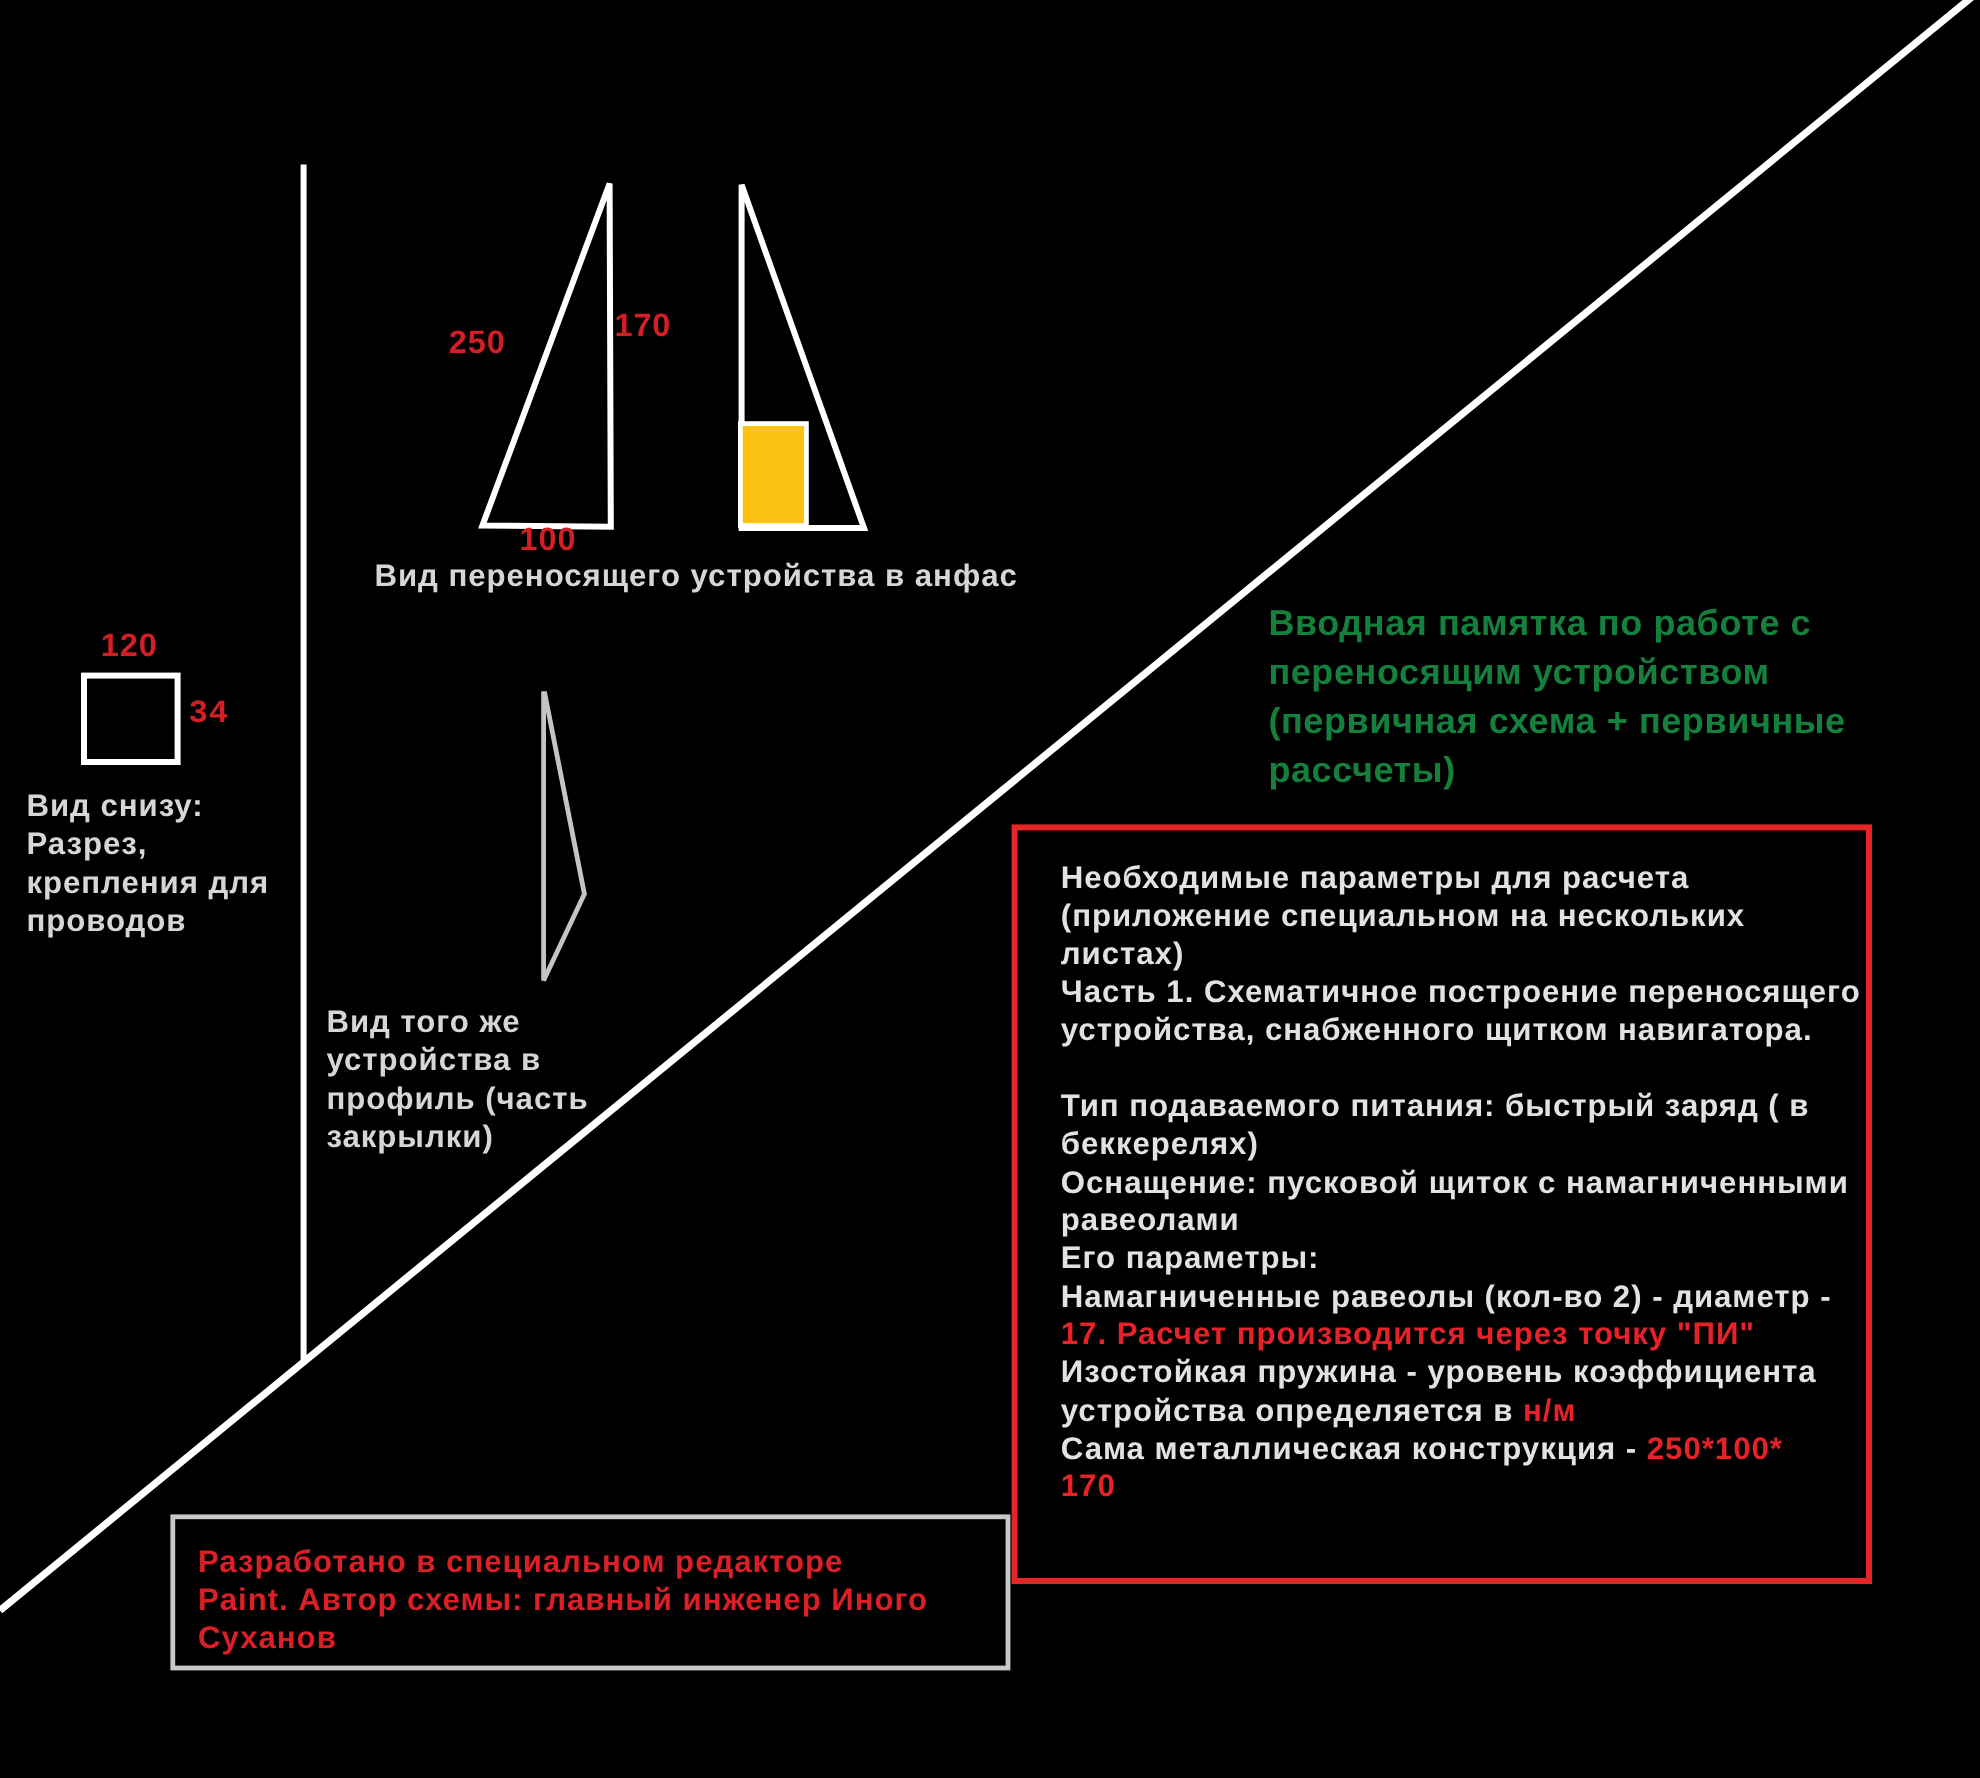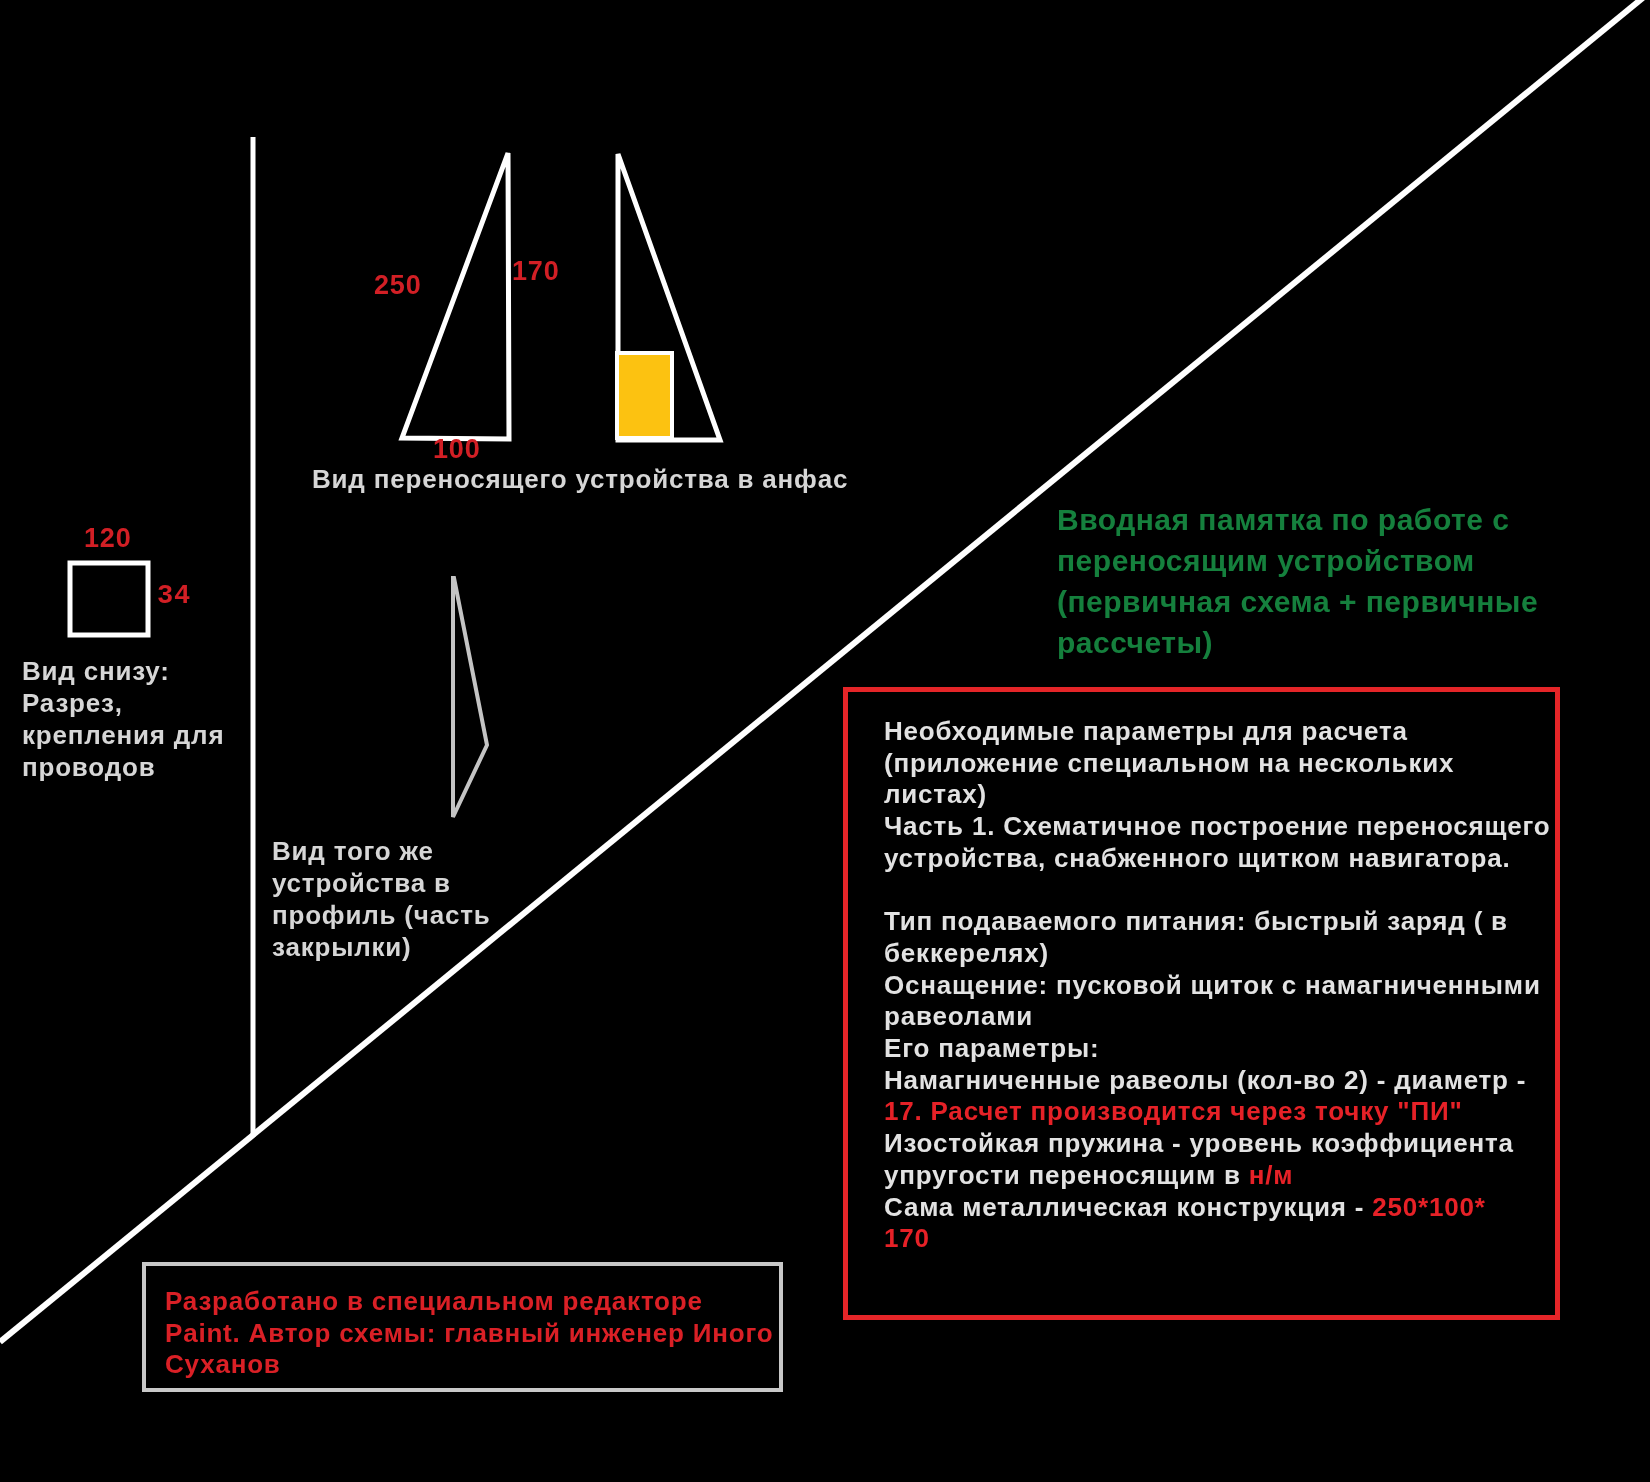--- a/index.html
+++ b/index.html
@@ -41,21 +41,21 @@
     color:#e2e2e2;
     font-size:26px;
     line-height:31.7px;
     letter-spacing:0.8px;
     white-space:pre;
   }
   .note-line .red{color:#e62127;}
   .credits-box{
     position:absolute;
     left:142px;top:1262px;
-    width:641px;height:130px;
+    width:700px;height:130px;
     border:4px solid #c8c8c8;
     box-sizing:border-box;
     padding:20px 0 0 19px;
   }
   .credits-text{
     color:#da2026;
     font-size:26px;
     line-height:31.5px;
     letter-spacing:0.8px;
     white-space:pre-line;
@@ -113,21 +113,21 @@
         <div class="note-line"><span>устройства, снабженного щитком навигатора.</span></div>
         <div class="note-line">&nbsp;</div>
         <div class="note-line"><span>Тип подаваемого питания: быстрый заряд ( в</span></div>
         <div class="note-line"><span>беккерелях)</span></div>
         <div class="note-line"><span>Оснащение: пусковой щиток с намагниченными</span></div>
         <div class="note-line"><span>равеолами</span></div>
         <div class="note-line"><span>Его параметры:</span></div>
         <div class="note-line"><span>Намагниченные равеолы (кол-во 2) - диаметр -</span></div>
         <div class="note-line"><span class="red">17. Расчет производится через точку "ПИ"</span></div>
         <div class="note-line"><span>Изостойкая пружина - уровень коэффициента</span></div>
-        <div class="note-line"><span>упругости переносящим в </span><span class="red">н/м</span></div>
+        <div class="note-line"><span>устройства определяется в </span><span class="red">н/м</span></div>
         <div class="note-line"><span>Сама металлическая конструкция - </span><span class="red">250*100*</span></div>
         <div class="note-line"><span class="red">170</span></div>
       </div>
   </div>
 
   <div class="credits-box">
     <div class="credits-text">Разработано в специальном редакторе
 Paint. Автор схемы: главный инженер Иного
 Суханов</div>
   </div>

